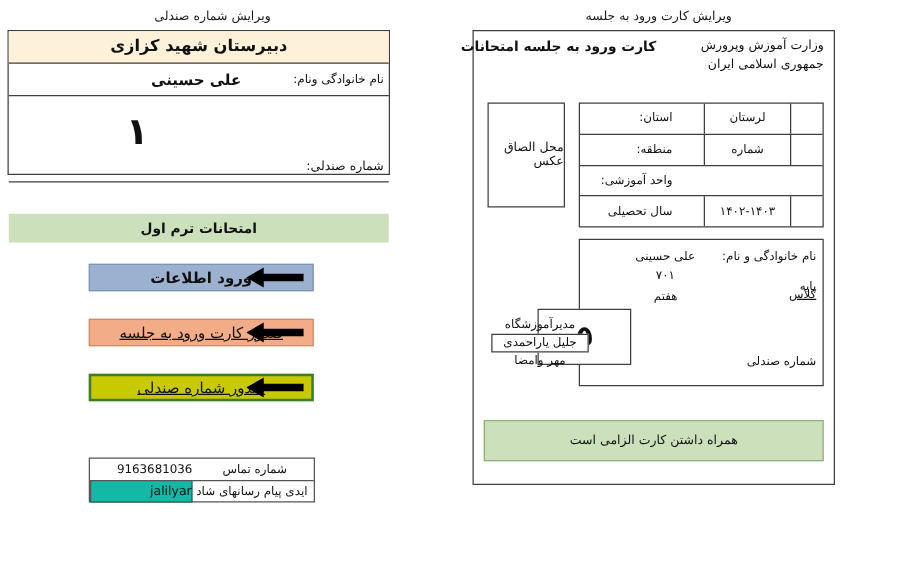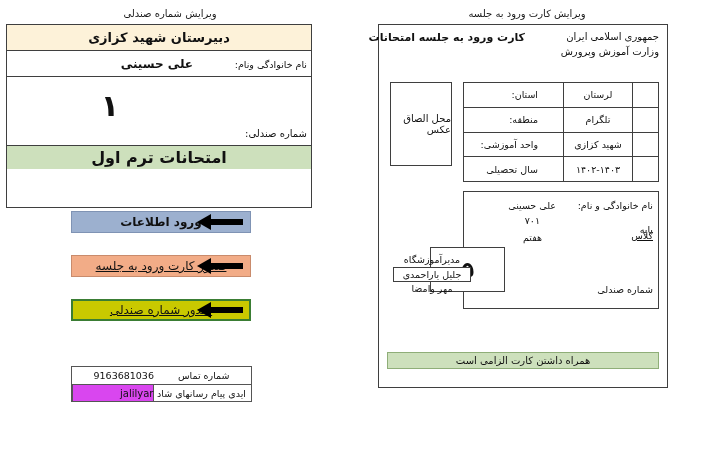--- a/index.html
+++ b/index.html
@@ -17,21 +17,21 @@
     font-size: 10px;
     color: #1a1a1a;
     white-space: nowrap;
     text-align: center;
   }
 
   
   #left-panel {
     position: absolute;
     left: 6px; top: 24px;
-    width: 306px; height: 184px;
+    width: 306px; height: 116px;
     border: 1.5px solid #3f3f3f;
     background: #fff;
   }
   .lp-row { position: relative; width: 100%; border-bottom: 1.5px solid #3f3f3f; }
   .lp-school {
     height: 26px; background: #fdf2d9;
     display: flex; align-items: center; justify-content: center;
     font-size: 13px; font-weight: bold; color: #111;
   }
   .lp-name { height: 26px; }
@@ -48,21 +48,21 @@
     position: absolute; right: 4px; bottom: 6px;
     font-size: 10px; color: #111;
   }
   .lp-seat .val {
     position: absolute; right: 192px; top: 14px;
     font-size: 30px; font-weight: bold; color: #111; line-height: 1;
   }
   .lp-term {
     height: 23px; background: #cde0bc; border-bottom: none;
     display: flex; align-items: center; justify-content: center;
-    font-size: 16px; font-weight: bold; color: #111;
+    font-size: 11px; font-weight: bold; color: #111; margin-top: 25px;
   }
 
   
   .btn-row { position: absolute; display: flex; align-items: center; }
   .btn {
     height: 22px; width: 180px;
     display: flex; align-items: center; justify-content: center;
     font-size: 12px; color: #111; cursor: pointer;
   }
   .btn-blue   { background: #9cb0cf; border: 1px solid #7f93b4; font-weight: bold; }
@@ -84,21 +84,21 @@
     height: 17px;
     display: flex; align-items: center; justify-content: center;
     font-size: 9.5px; color: #111;
   }
   #contact-box .crow.second { border-top: 1px solid #555; justify-content: flex-start; padding-right: 3px; }
   .ctel-lbl { margin-left: 24px; }
   .ctel-num { direction: ltr; }
   .cid-chip {
     position: absolute; left: 0; top: -1px;
     height: 18px; min-width: 44px;
-    border: 1px solid #555; background: #d946ef;
+    border: 1px solid #555; background: #14b8a6;
     display: flex; align-items: center; justify-content: center;
     font-size: 10px; direction: ltr; padding-left: 47px;
   }
 
   
   #right-panel {
     position: absolute;
     left: 378px; top: 24px;
     width: 290px; height: 364px;
     border: 1.5px solid #3f3f3f;
@@ -162,21 +162,21 @@
     width: 78px; text-align: center;
   }
   #sign-block .sline { font-size: 9.5px; color: #111; line-height: 14px; }
   #sign-block .sname {
     border: 1px solid #3f3f3f; background: #fff;
     font-size: 9.5px; color: #111; padding: 1px 2px; margin: 0 0;
   }
 
   #rp-footer {
     position: absolute; left: 8px; right: 8px; bottom: 18px;
-    height: 17px; background: #cde0bc;
+    height: 33px; background: #cde0bc;
     border: 1px solid #8fae78;
     display: flex; align-items: center; justify-content: center;
     font-size: 10px; color: #111;
   }
 </style>
 </head>
 <body>
 
 <div id="stage">
 
@@ -230,42 +230,41 @@
       <span style="margin-right:2px;">ایدی پیام رسانهای شاد ایتا و تلگرام</span>
     </div>
   </div>
 
   <div class="cap" style="left:457px; top:8px; width:140px;">ویرایش کارت ورود به جلسه</div>
 
   <div id="right-panel">
 
     <div id="rp-head">
       <div class="rp-gov">
+        <div>وزارت آموزش وپرورش</div>
         <div>جمهوری اسلامی ایران</div>
-        <div>وزارت آموزش وپرورش</div>
       </div>
       <div class="rp-title">کارت ورود به جلسه امتحانات</div>
     </div>
 
     <div id="photo-box">محل الصاق عکس</div>
 
     <div id="info-table">
       <div class="irow">
         <div class="ipad"></div>
         <div class="ival">لرستان</div>
         <div class="ilbl">استان:</div>
       </div>
       <div class="irow">
         <div class="ipad"></div>
-        <div class="ival">تلگرام</div>
+        <div class="ival">شماره</div>
         <div class="ilbl">منطقه:</div>
       </div>
       <div class="irow">
         <div class="ipad"></div>
-        <div class="ival">شهید کزازی</div>
         <div class="ilbl">واحد آموزشی:</div>
       </div>
       <div class="irow">
         <div class="ipad"></div>
         <div class="ival">۱۴۰۲-۱۴۰۳</div>
         <div class="ilbl">سال تحصیلی</div>
       </div>
     </div>
 
     <div id="student-box">

